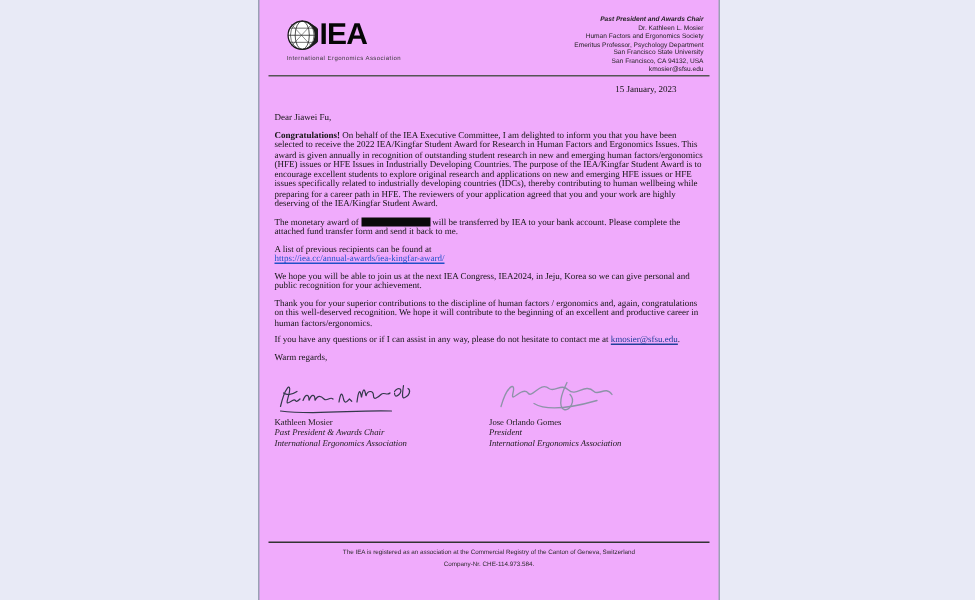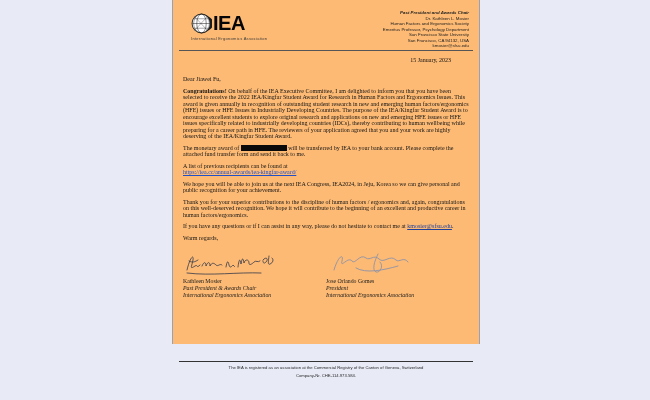--- a/index.html
+++ b/index.html
@@ -2,22 +2,22 @@
 <html><head>
 <meta charset="utf-8">
 <style>
   html,body{margin:0;padding:0;}
   body{
     width:650px;height:400px;overflow:hidden;
     background:#e8eaf6;
     font-family:"Liberation Serif", serif;
   }
   .paper{
-    position:absolute;left:172px;top:0;width:308px;height:344px;
-    background:#fdba74;box-sizing:border-box;
+    position:absolute;left:172px;top:0;width:308px;height:400px;
+    background:#f0abfc;box-sizing:border-box;
     border-left:1px solid #9aa0b4;border-right:1px solid #9aa0b4;
   }
   
   .logo-block{position:absolute;left:18px;top:13px;width:110px;}
   .logo-row{display:flex;align-items:flex-start;}
   .logo-globe{width:21px;height:21px;display:block;}
   .logo-text{
     font-family:"Liberation Sans", sans-serif;font-weight:900;
     font-size:20px;line-height:21px;color:#060606;letter-spacing:-0.5px;margin-left:1px;
   }

